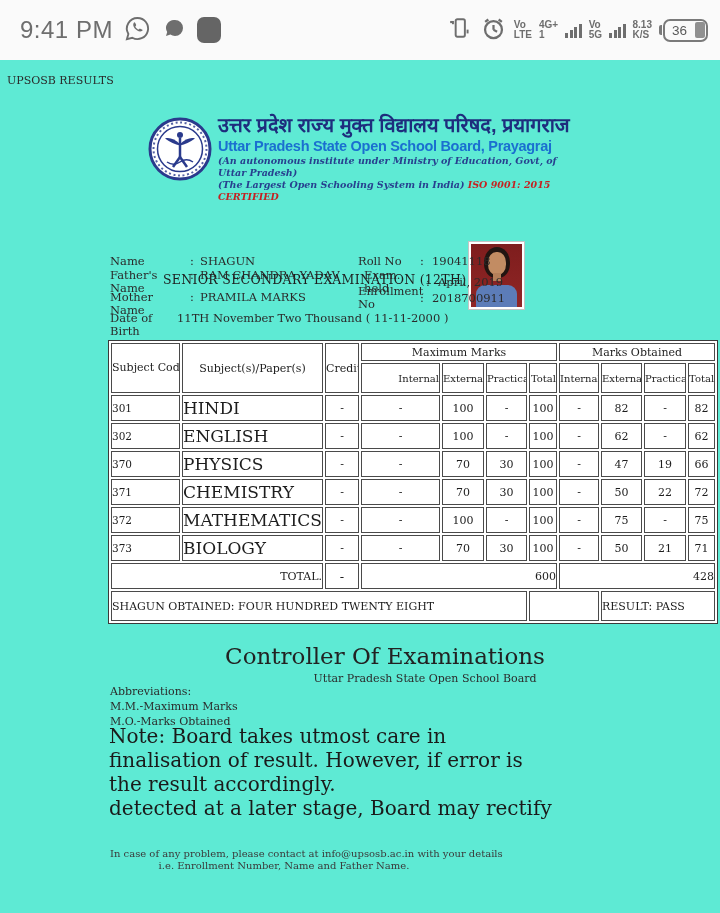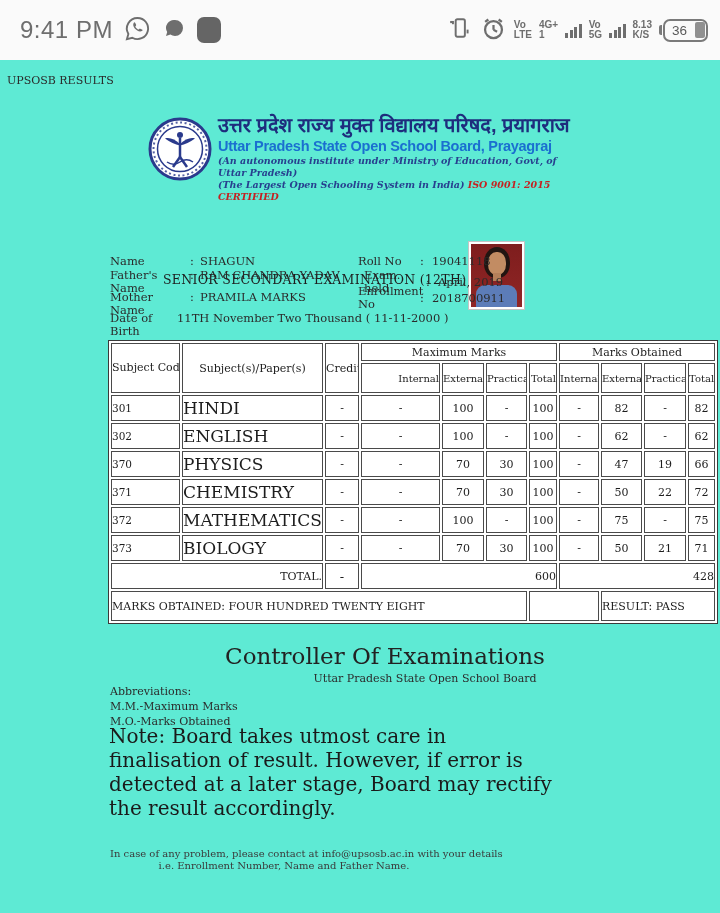--- a/index.html
+++ b/index.html
@@ -346,43 +346,43 @@
       <td class="c-mark">71</td>
     </tr>
 
     <tr class="trow">
       <td class="c-tlabel" colspan="2">TOTAL.</td>
       <td class="c-tdash">-</td>
       <td class="c-tnum" colspan="4">600</td>
       <td class="c-tnum" colspan="4">428</td>
     </tr>
     <tr class="lrow">
-      <td class="c-words" colspan="6">MARKS OBTAINED: FOUR HUNDRED TWENTY EIGHT</td>
+      <td class="c-words" colspan="6">SHAGUN OBTAINED: FOUR HUNDRED TWENTY EIGHT</td>
       <td colspan="2"></td>
       <td class="c-result" colspan="3">RESULT: PASS</td>
     </tr>
   </tbody>
     </table>
 
   <div class="controller">
     <div class="controller-title">Controller Of Examinations</div>
     <div class="controller-sub">Uttar Pradesh State Open School Board</div>
   </div>
 
   <div class="abbrev">
     <div>Abbreviations:</div>
     <div>M.M.-Maximum Marks</div>
     <div>M.O.-Marks Obtained</div>
   </div>
 
   <div class="note">
     <div>Note: Board takes utmost care in</div>
     <div>finalisation of result. However, if error is</div>
+    <div>the result accordingly.</div>
     <div>detected at a later stage, Board may rectify</div>
-    <div>the result accordingly.</div>
   </div>
 
   <div class="contact">
     <div>In case of any problem, please contact at info@upsosb.ac.in with your details</div>
     <div>i.e. Enrollment Number, Name and Father Name.</div>
   </div>
 
 </div>
 
 </body></html>

